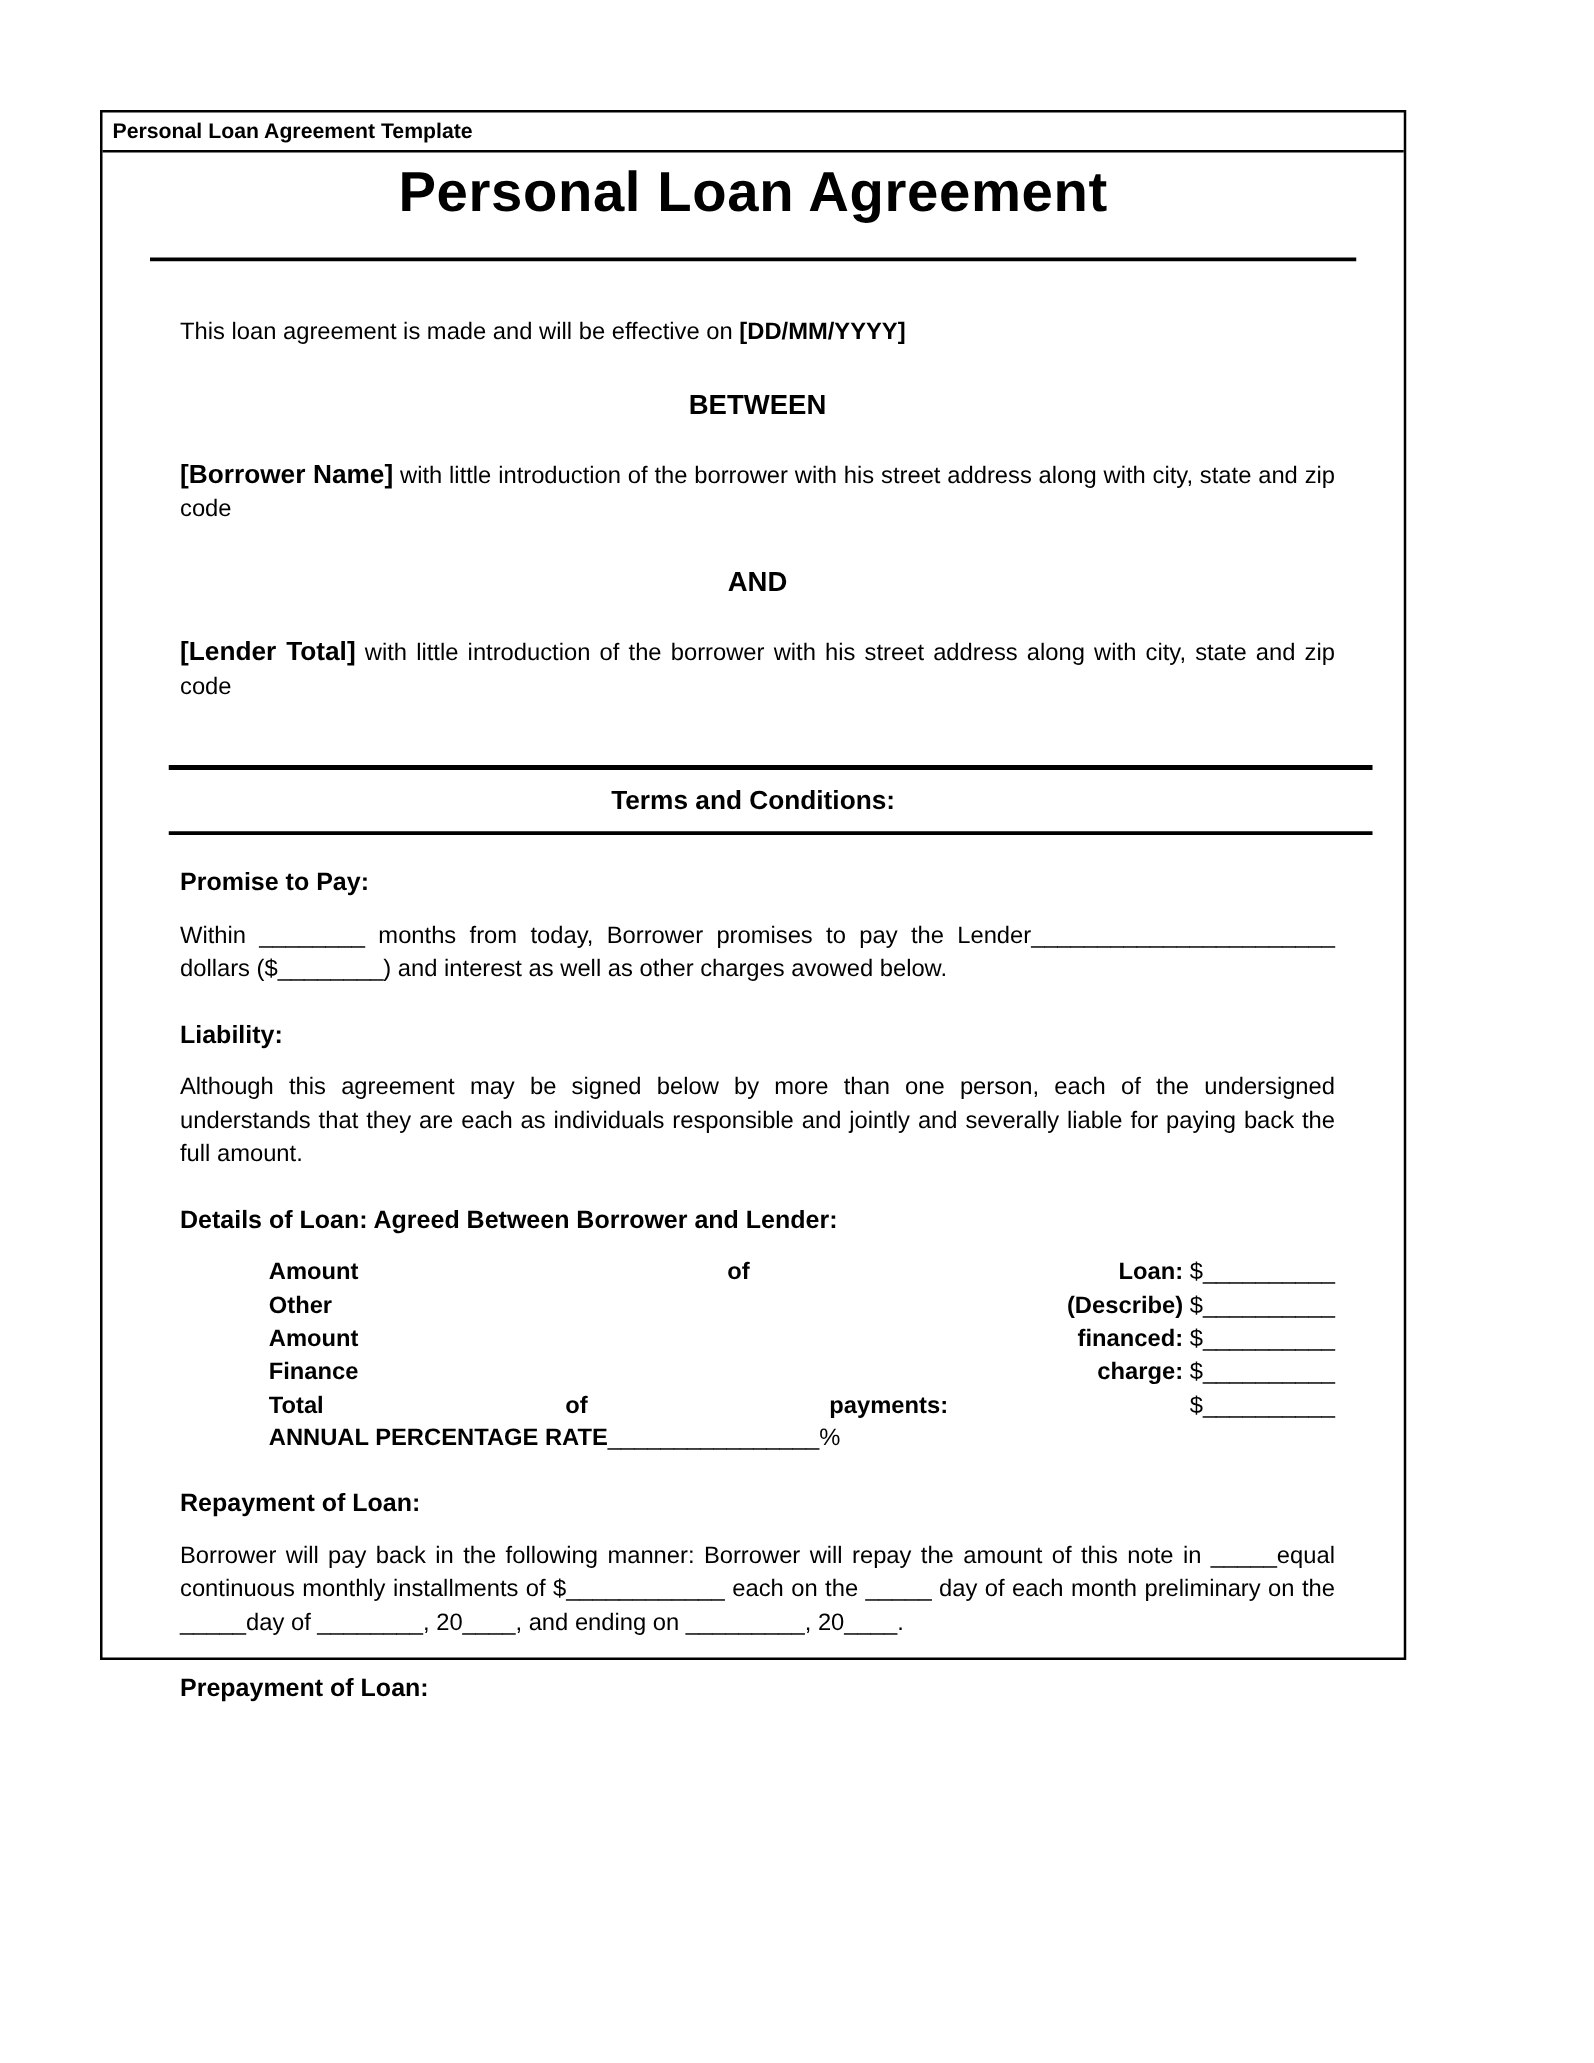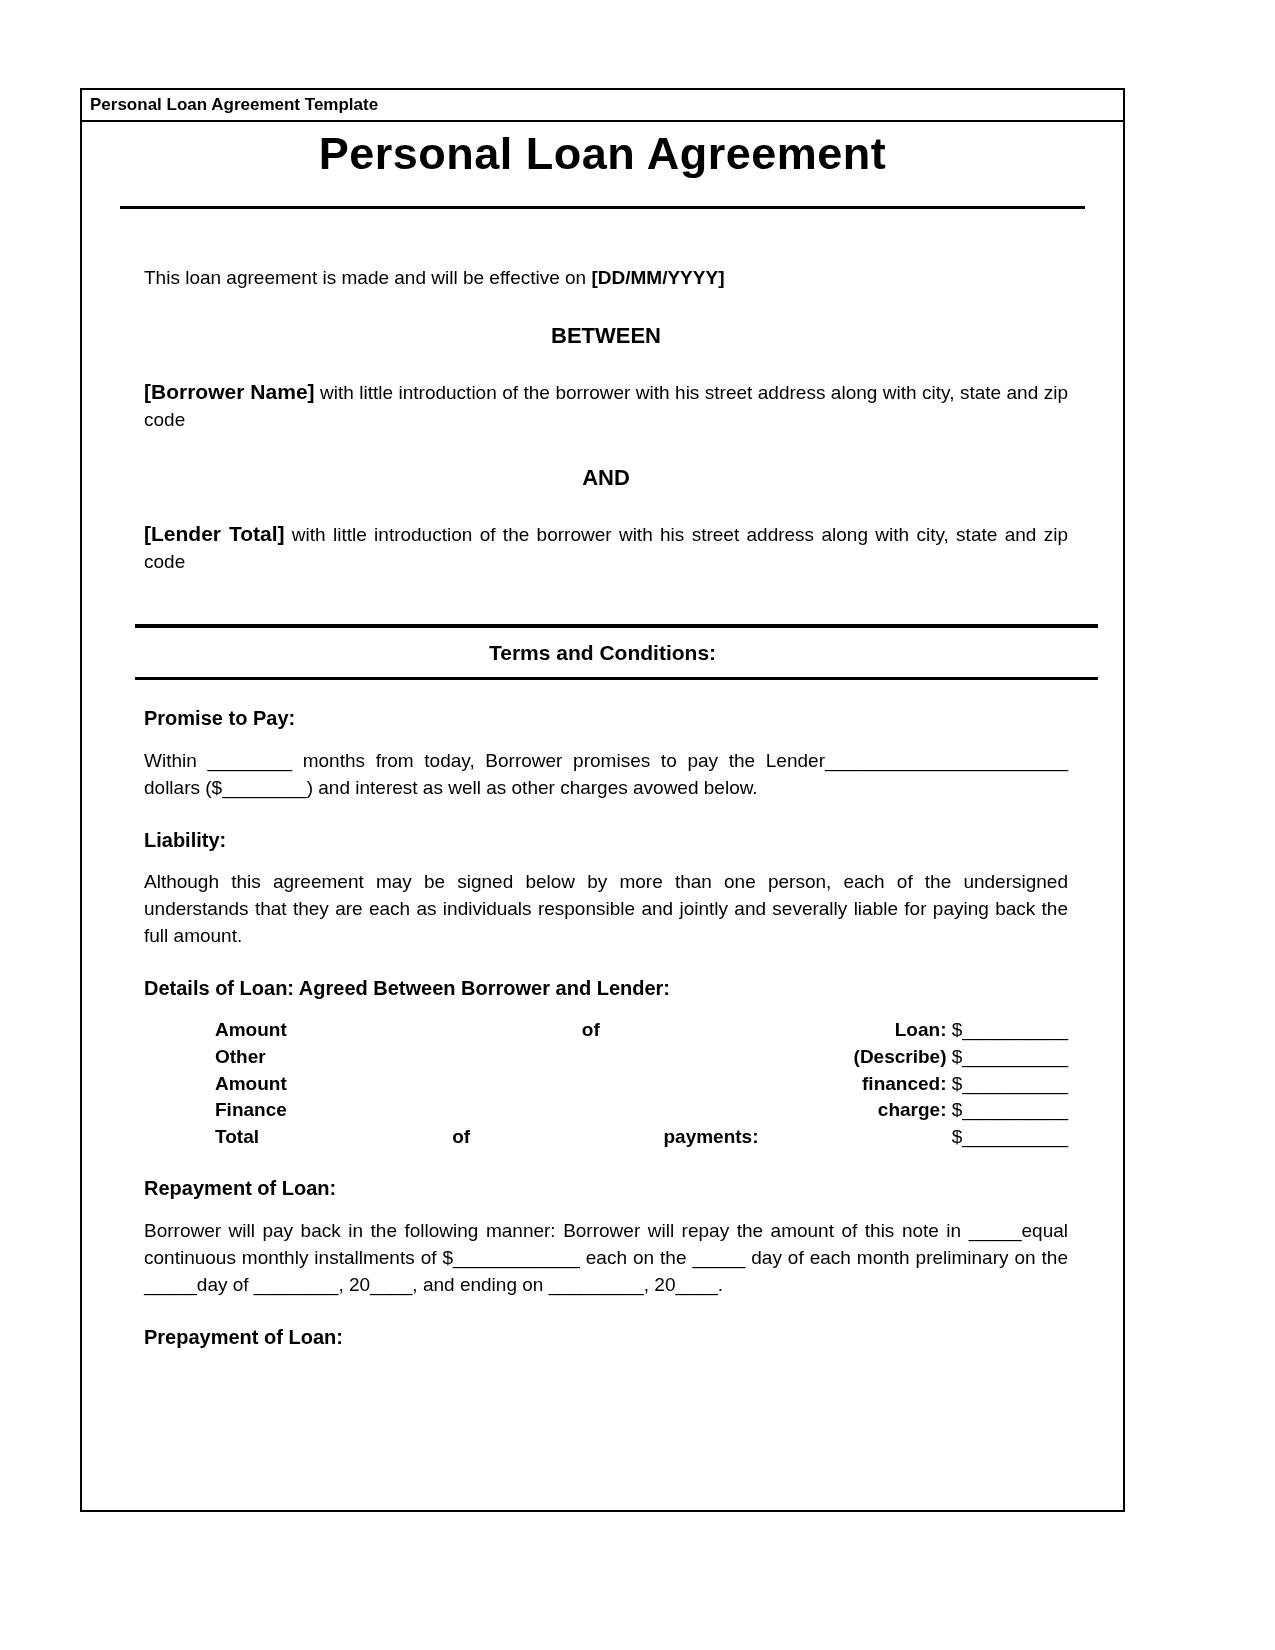--- a/index.html
+++ b/index.html
@@ -6,21 +6,21 @@
   html, body { background: #ffffff; }
   body {
     width: 1275px; height: 1650px;
     position: relative;
     font-family: "Liberation Sans", sans-serif;
     color: #000;
   }
   .frame {
     position: absolute;
     left: 80px; top: 88px;
-    width: 1045px; height: 1424px;
+    width: 1045px; height: 1240px;
     border: 2px solid #000;
     background: #fff;
   }
   .corner-label {
     font-weight: bold;
     font-size: 17px;
     padding: 5px 8px 5px 8px;
     border-bottom: 2px solid #000;
   }
   .doc-title {
@@ -32,21 +32,21 @@
   }
   .title-rule {
     border-top: 3px solid #000;
     margin: 26px 38px 0 38px;
   }
   .content {
     padding: 0 55px 0 62px;
     font-size: 19px;
     line-height: 1.42;
   }
-  .intro-line { margin-top: 56px; }
+  .intro-line { margin-top: 44px; }
   .center-head {
     text-align: center;
     font-size: 22px;
     font-weight: bold;
     margin-top: 28px;
   }
   .party { margin-top: 26px; text-align: justify; }
   .party-name { font-size: 21px; font-weight: bold; margin-top: 40px; }
   .thick-rule { height: 4px; background: #000; margin: 48px 25px 0 53px; }
   .terms-head { text-align: center; font-size: 21px; font-weight: bold; margin-top: 13px; }
@@ -128,20 +128,21 @@
         <span><b>charge:</b><span class="plain"> $__________</span></span>
       </div>
 
       <div class="detail-row">
         <b>Total</b>
         <b>of</b>
         <b>payments:</b>
         <span class="plain">$__________</span>
       </div>
 
+      <div class="apr-row"><b>ANNUAL PERCENTAGE RATE</b><span class="plain">________________%</span></div>
 
     </div>
 
     <h4 class="section-head">Repayment of Loan:</h4>
     <p class="section-body">Borrower will pay back in the following manner: Borrower will repay the amount of this note in _____equal continuous monthly installments of $____________ each on the _____ day of each month preliminary on the _____day of ________, 20____, and ending on _________, 20____.</p>
 
     <h4 class="section-head">Prepayment of Loan:</h4>
 
   </div>
 

